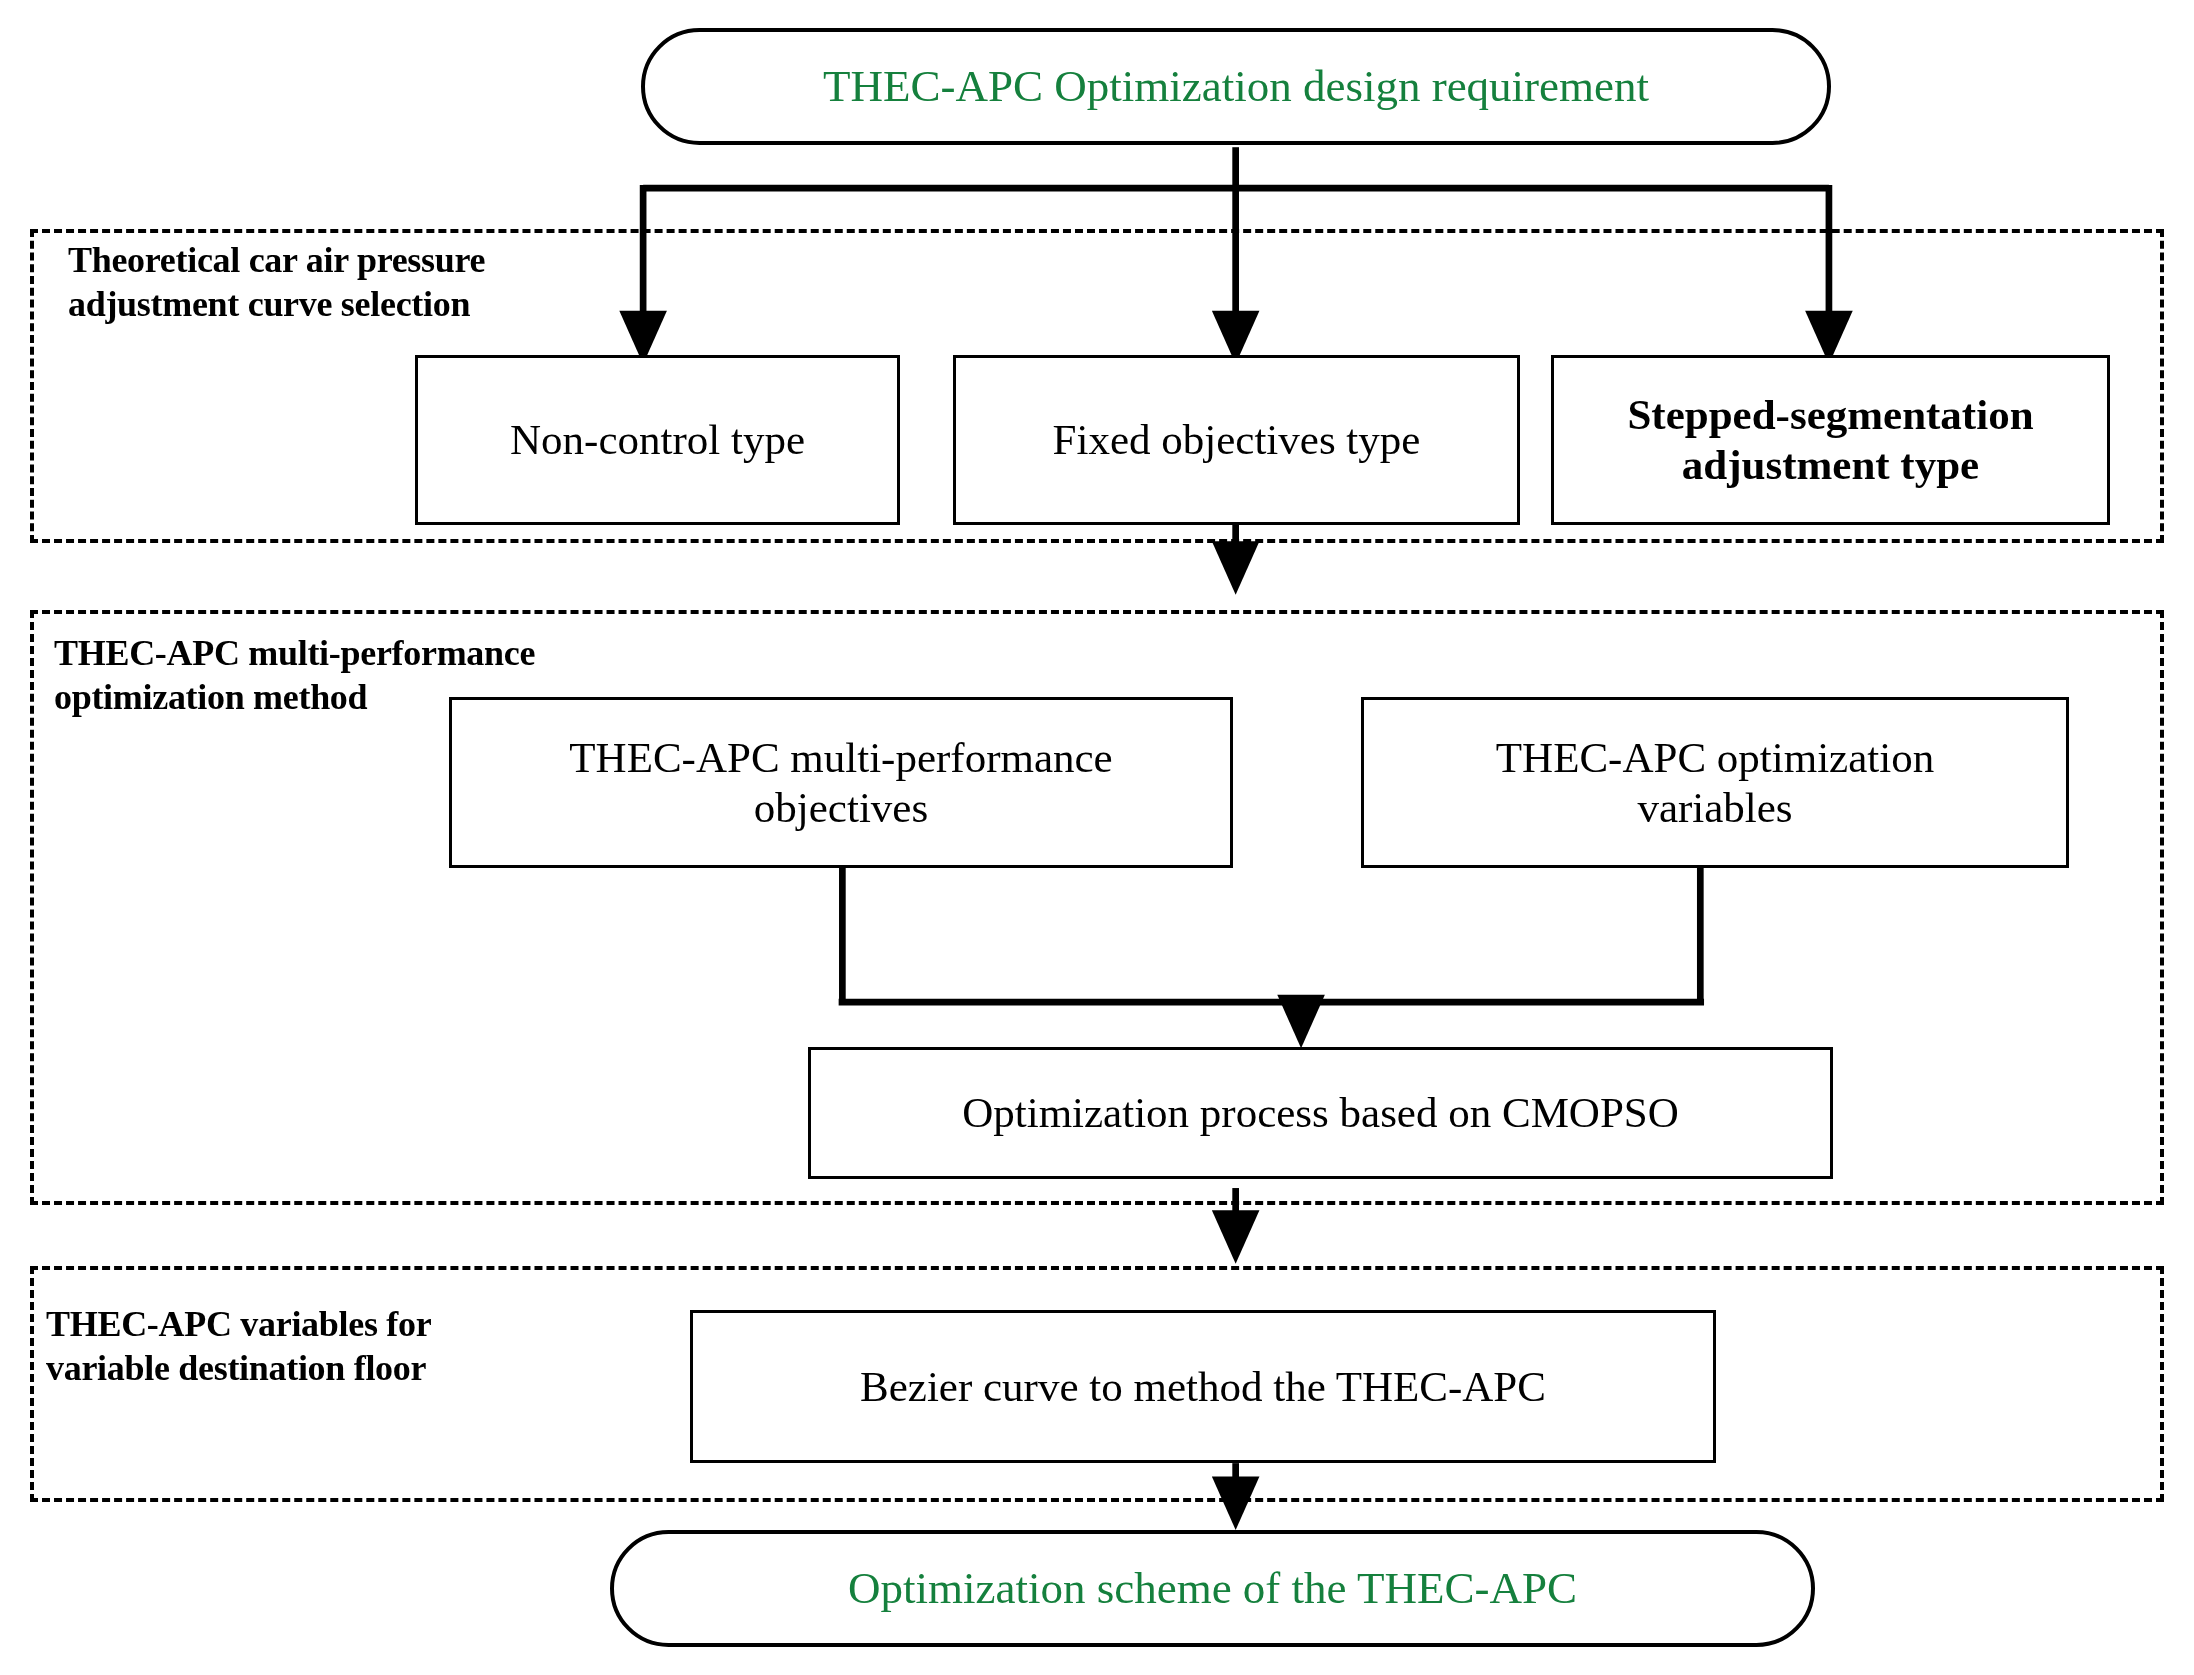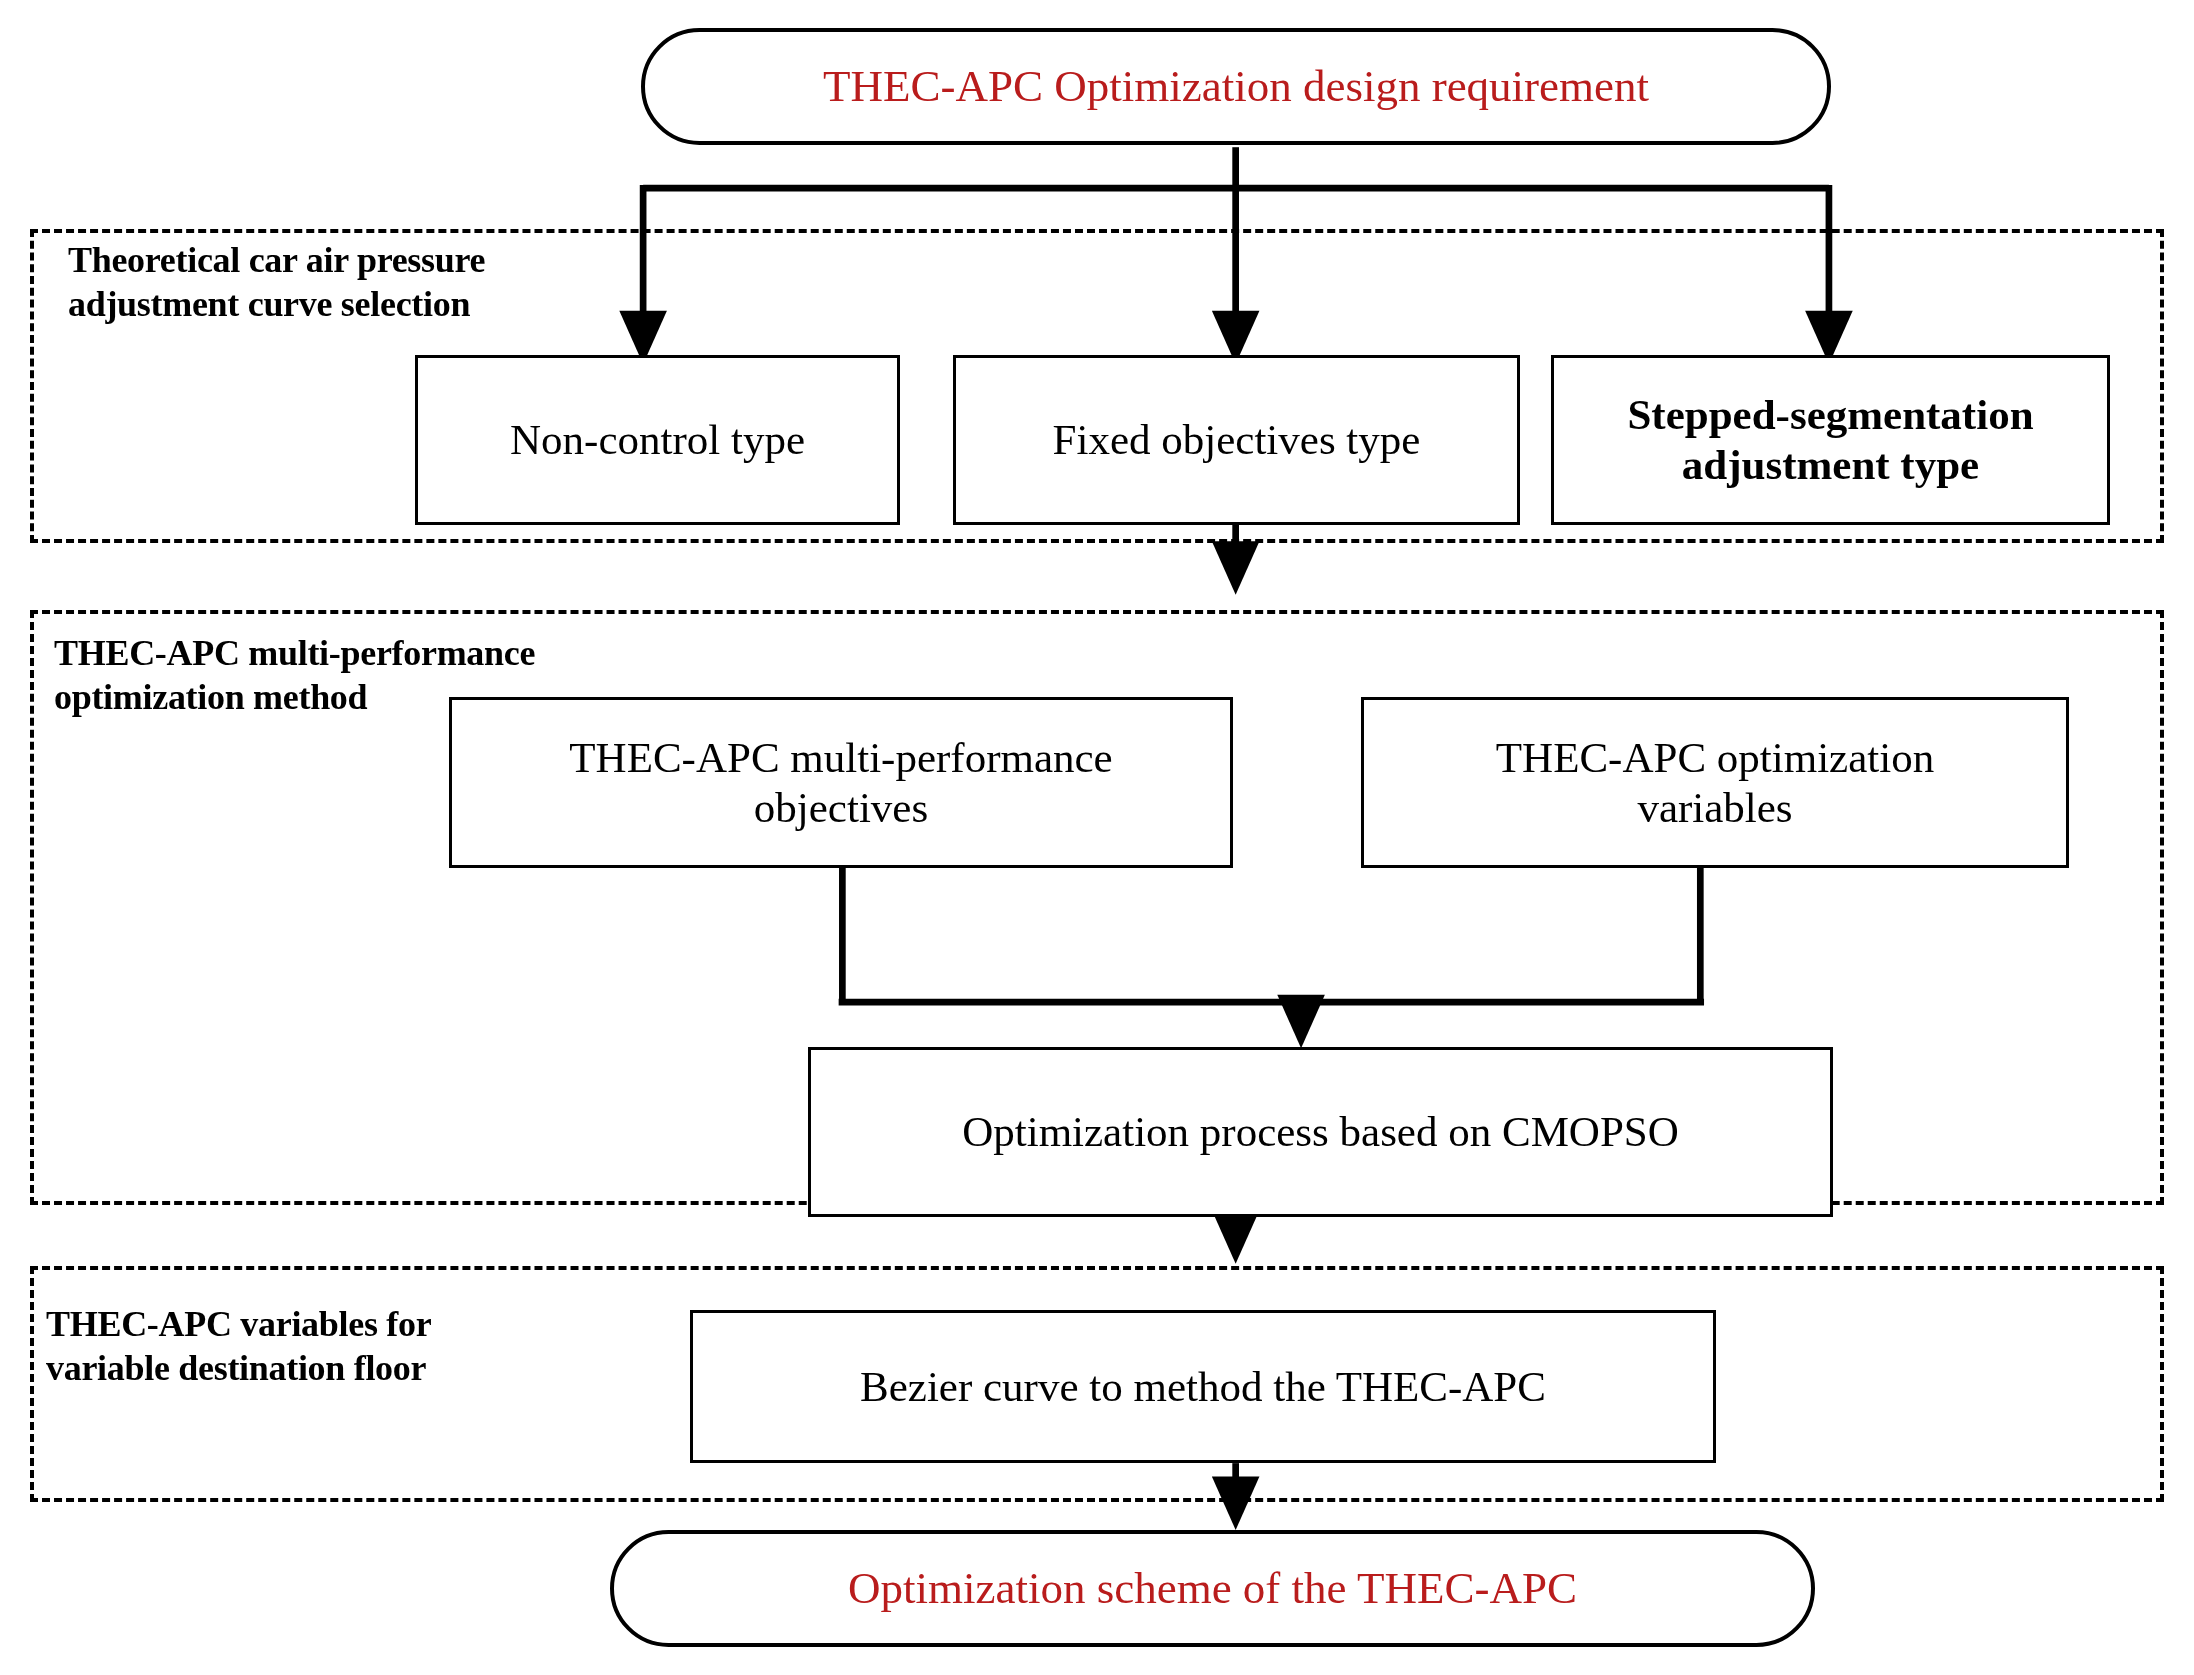--- a/index.html
+++ b/index.html
@@ -57,21 +57,21 @@
   .node-stadium {
     position: absolute;
     box-sizing: border-box;
     border: 4.5px solid #000000;
     border-radius: 67px;
     background: #ffffff;
     display: flex;
     align-items: center;
     justify-content: center;
     text-align: center;
-    color: #b91c1c;
+    color: #15803d;
     z-index: 5;
   }
   .node-stadium .node-text {
     font-size: 45px;
     line-height: 1.15;
     padding: 0 18px;
     white-space: pre-line;
   }
   
   #connectors {
@@ -160,21 +160,21 @@
   <div class="node-rect" style="left:449px; top:697px; width:784px; height:171px;">
     <span class="node-text">THEC-APC multi-performance
 objectives</span>
   </div>
 
   <div class="node-rect" style="left:1361px; top:697px; width:708px; height:171px;text-align:center;">
     <span class="node-text">THEC-APC optimization
 variables</span>
   </div>
 
-  <div class="node-rect" style="left:808px; top:1047px; width:1025px; height:170px;">
+  <div class="node-rect" style="left:808px; top:1047px; width:1025px; height:132px;">
     <span class="node-text">Optimization process based on CMOPSO</span>
   </div>
 
   <div class="group-box" style="left:30px; top:1266px; width:2134px; height:236px;"></div>
   <div class="group-label" style="left:46px; top:1303px; width:520px;">THEC-APC variables for
 variable destination floor</div>
 
   <div class="node-rect" style="left:690px; top:1310px; width:1026px; height:153px;">
     <span class="node-text">Bezier curve  to method the THEC-APC</span>
   </div>

